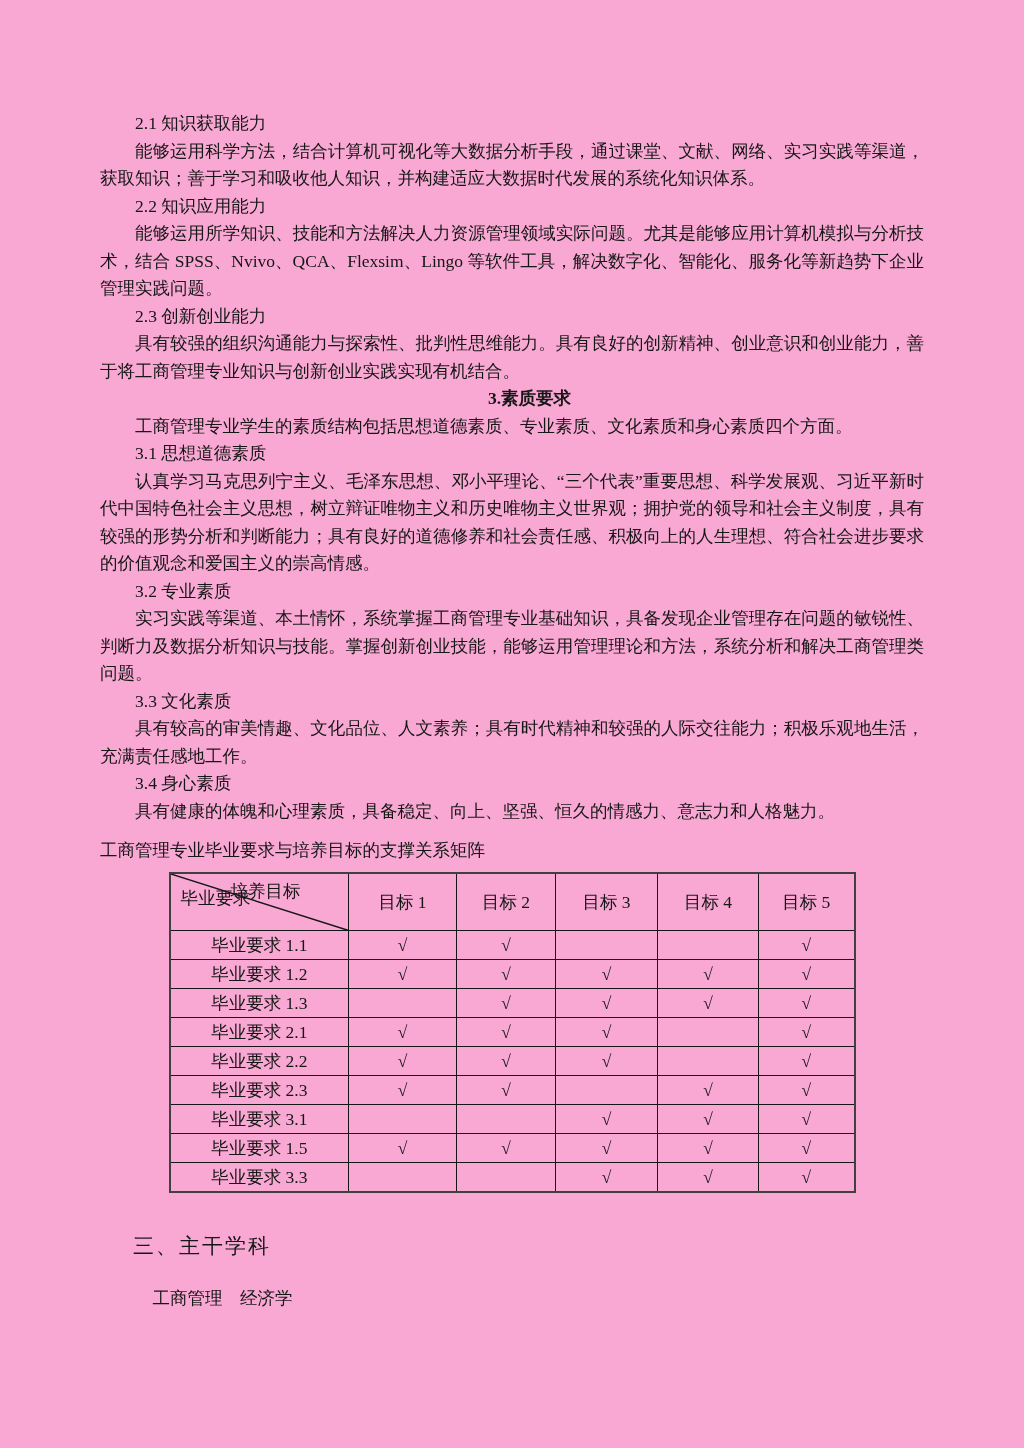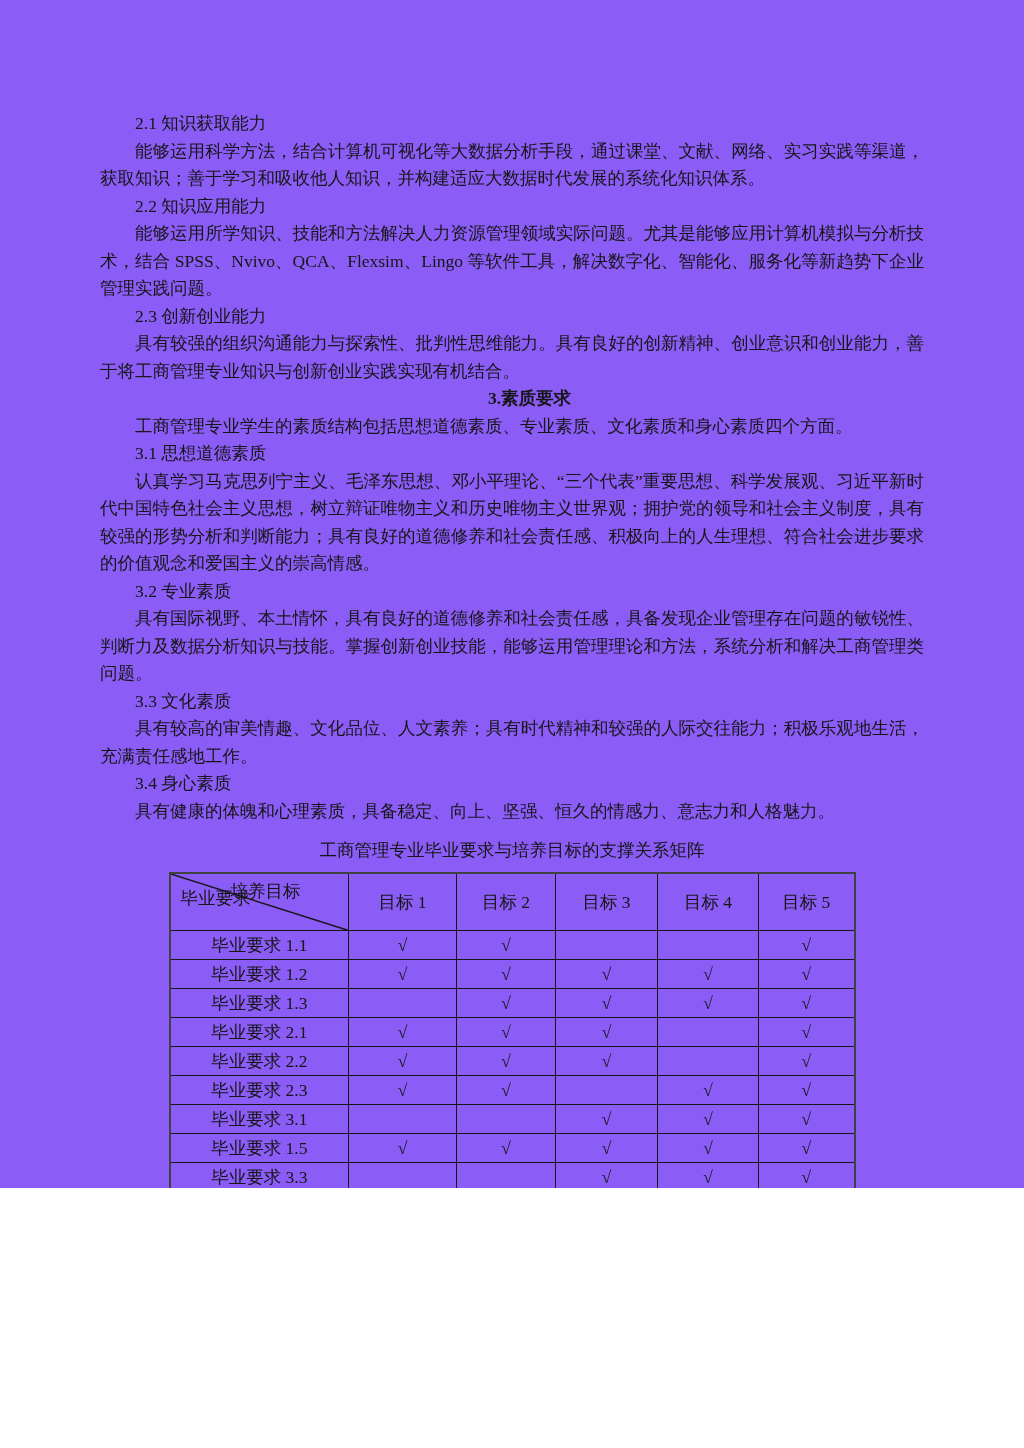--- a/index.html
+++ b/index.html
@@ -1,21 +1,21 @@
 <!DOCTYPE html>
 <html><head>
 <meta charset="utf-8">
 <style>
   * { margin:0; padding:0; box-sizing:border-box; }
   html,body { background:#ffffff; }
   .page {
     position:relative;
-    width:1024px; height:1188px;
+    width:1024px; height:1448px;
     margin:0 auto;
-    background:#8b5cf6;
+    background:#f9a8d4;
     color:#161616;
     font-family:"Liberation Serif","DejaVu Serif",serif;
     font-size:17.5px;
     overflow:hidden;
   }
   .content {
     position:absolute;
     left:100px; top:110px;
     width:824px;
   }
@@ -30,21 +30,21 @@
     text-indent:2em;
     line-height:27.5px;
   }
   .boldhead {
     font-weight:bold;
     text-indent:2em;
     line-height:27.5px;
     text-align:center;
   }
   .table-title {
-    text-align:center;
+    text-align:left;
     line-height:27.5px;
     margin-top:12px;
   }
   table.matrix {
     border-collapse:collapse;
     table-layout:fixed;
     width:685px;
     margin:7px auto 0 auto;
     border:2px solid #404040;
   }
@@ -97,21 +97,21 @@
     <p class="para">能够运用科学方法，结合计算机可视化等大数据分析手段，通过课堂、文献、网络、实习实践等渠道，获取知识；善于学习和吸收他人知识，并构建适应大数据时代发展的系统化知识体系。</p>
     <h4 class="sub">2.2 知识应用能力</h4>
     <p class="para">能够运用所学知识、技能和方法解决人力资源管理领域实际问题。尤其是能够应用计算机模拟与分析技术，结合 SPSS、Nvivo、QCA、Flexsim、Lingo 等软件工具，解决数字化、智能化、服务化等新趋势下企业管理实践问题。</p>
     <h4 class="sub">2.3 创新创业能力</h4>
     <p class="para">具有较强的组织沟通能力与探索性、批判性思维能力。具有良好的创新精神、创业意识和创业能力，善于将工商管理专业知识与创新创业实践实现有机结合。</p>
     <h4 class="boldhead">3.素质要求</h4>
     <p class="para">工商管理专业学生的素质结构包括思想道德素质、专业素质、文化素质和身心素质四个方面。</p>
     <h4 class="sub">3.1 思想道德素质</h4>
     <p class="para">认真学习马克思列宁主义、毛泽东思想、邓小平理论、“三个代表”重要思想、科学发展观、习近平新时代中国特色社会主义思想，树立辩证唯物主义和历史唯物主义世界观；拥护党的领导和社会主义制度，具有较强的形势分析和判断能力；具有良好的道德修养和社会责任感、积极向上的人生理想、符合社会进步要求的价值观念和爱国主义的崇高情感。</p>
     <h4 class="sub">3.2 专业素质</h4>
-    <p class="para">具有国际视野、本土情怀，具有良好的道德修养和社会责任感，具备发现企业管理存在问题的敏锐性、判断力及数据分析知识与技能。掌握创新创业技能，能够运用管理理论和方法，系统分析和解决工商管理类问题。</p>
+    <p class="para">实习实践等渠道、本土情怀，系统掌握工商管理专业基础知识，具备发现企业管理存在问题的敏锐性、判断力及数据分析知识与技能。掌握创新创业技能，能够运用管理理论和方法，系统分析和解决工商管理类问题。</p>
     <h4 class="sub">3.3 文化素质</h4>
     <p class="para">具有较高的审美情趣、文化品位、人文素养；具有时代精神和较强的人际交往能力；积极乐观地生活，充满责任感地工作。</p>
     <h4 class="sub">3.4 身心素质</h4>
     <p class="para">具有健康的体魄和心理素质，具备稳定、向上、坚强、恒久的情感力、意志力和人格魅力。</p>
 
     <div class="table-title">工商管理专业毕业要求与培养目标的支撑关系矩阵</div>
 
     <table class="matrix">
       <colgroup>
         <col style="width:179px">

